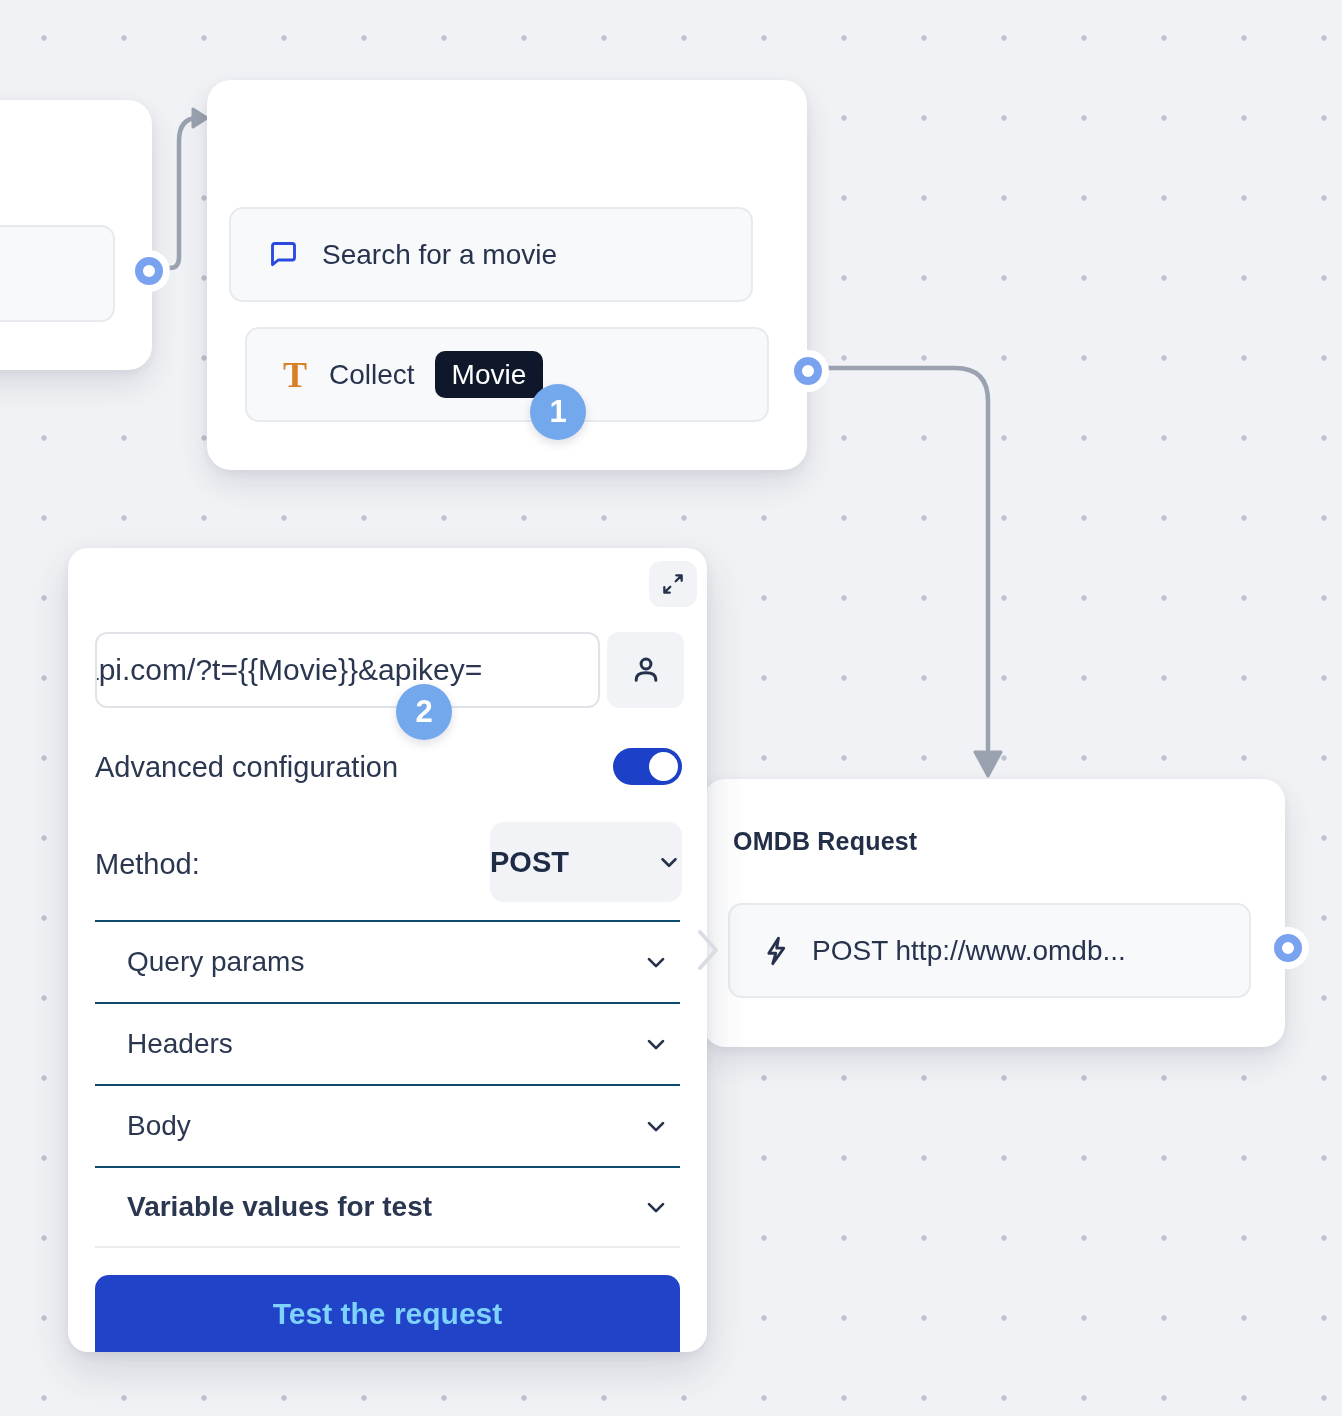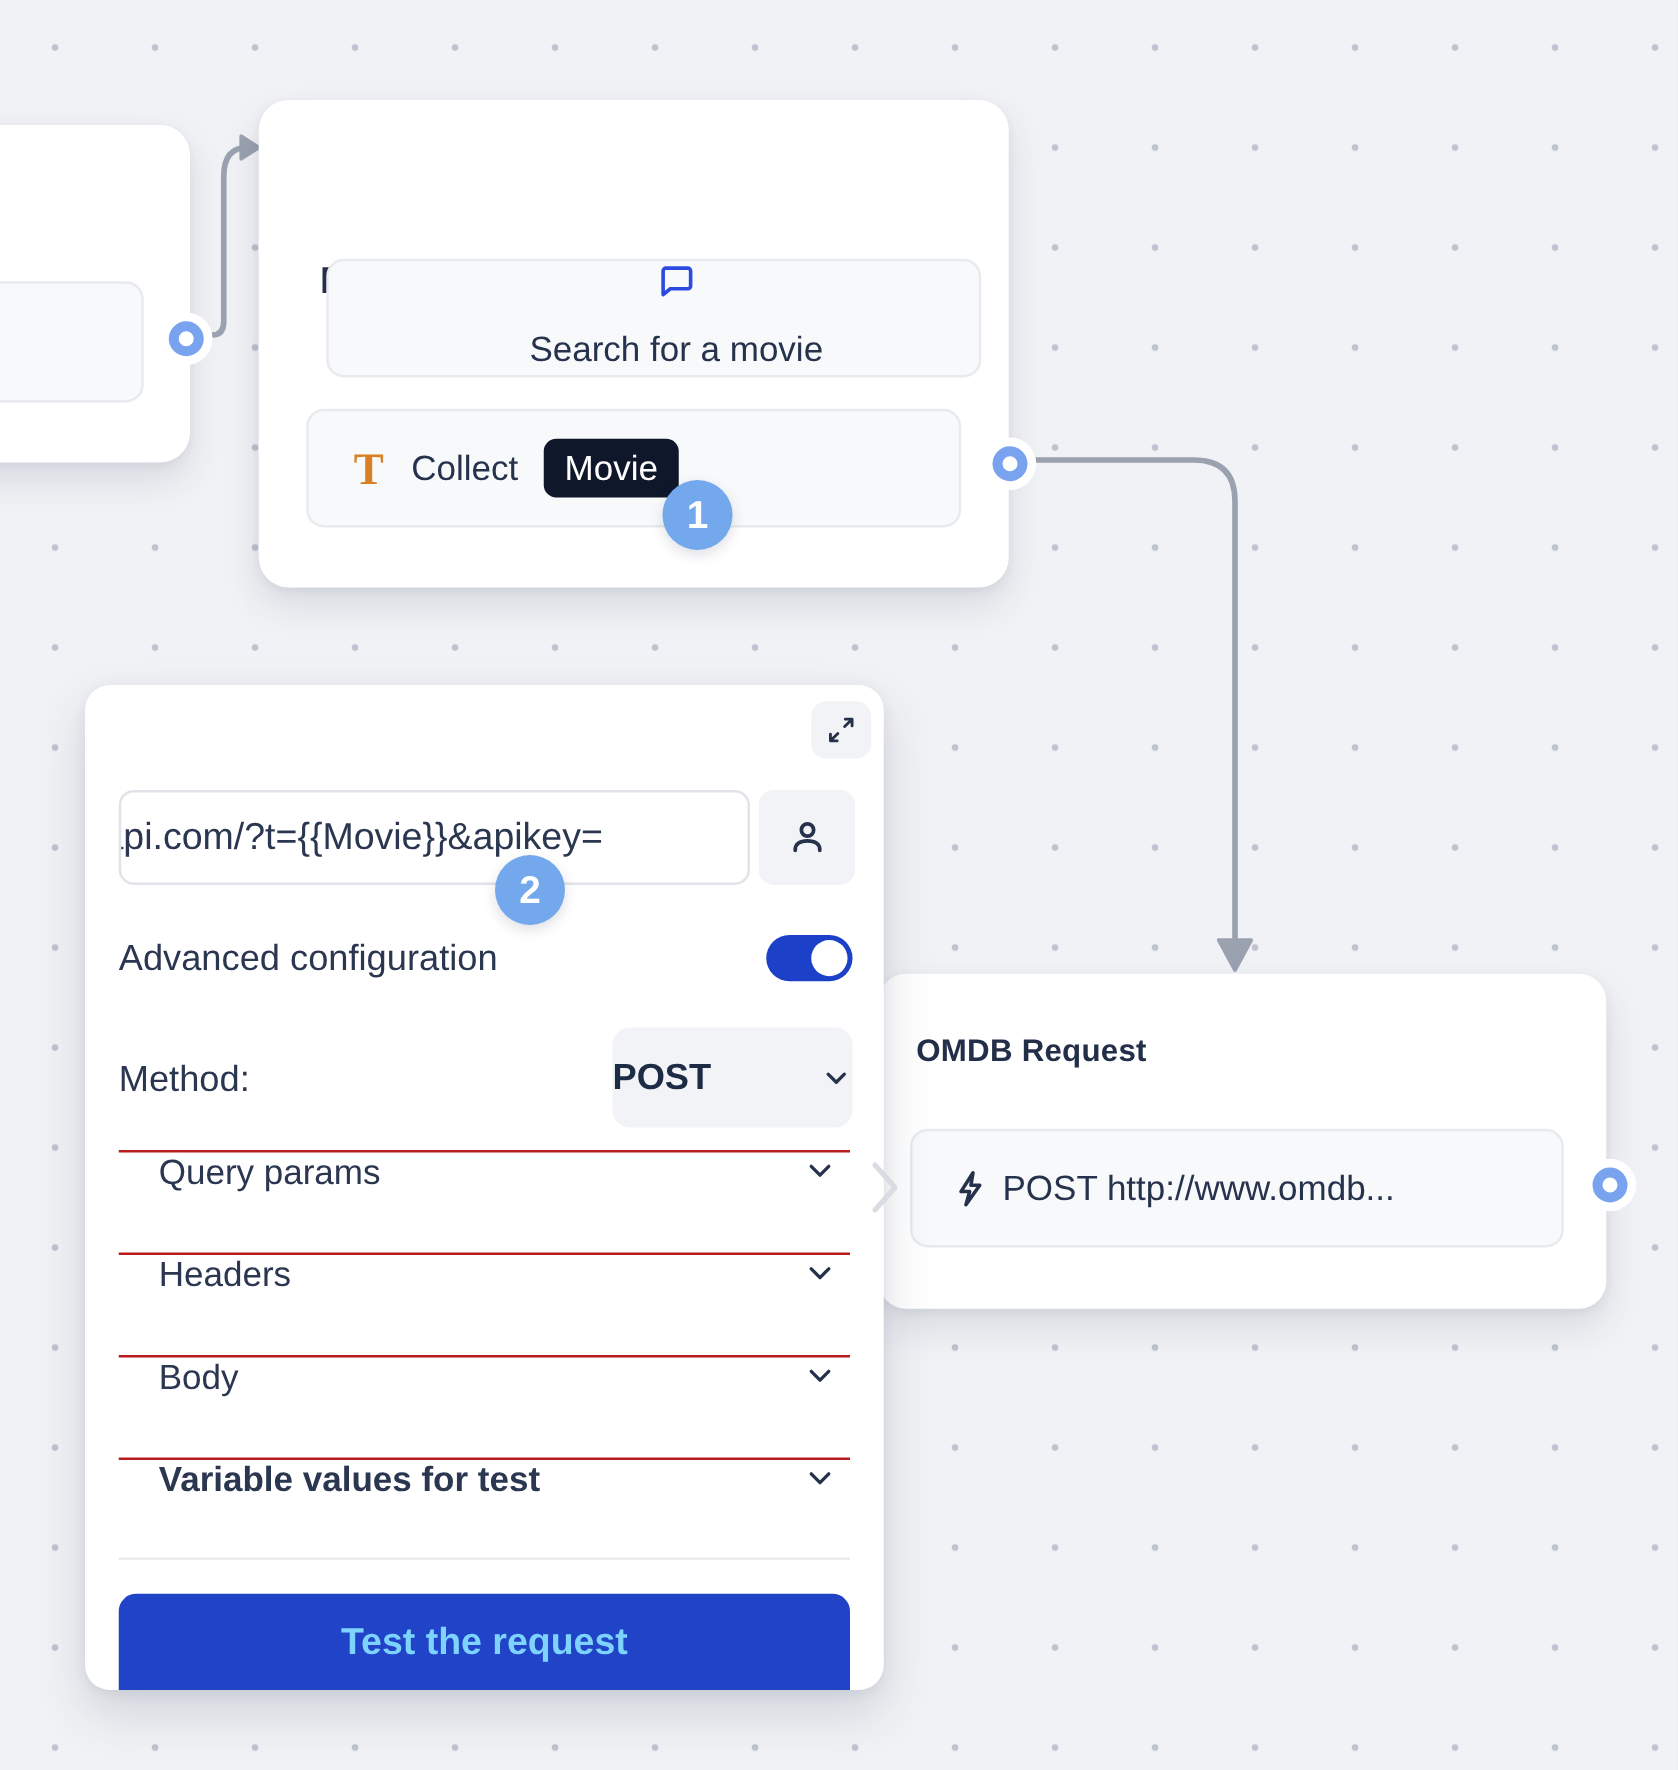--- a/index.html
+++ b/index.html
@@ -36,21 +36,21 @@
     border:2px solid #e0e4e9;border-radius:12px;display:flex;align-items:center;
     overflow:hidden;padding-right:6px;}
   .url-input span{font-size:30px;color:#2b3750;white-space:nowrap;margin-left:-15px;}
   .row-label{font-size:29px;color:#2b3750;}
   .toggle{position:absolute;width:69px;height:37px;border-radius:20px;background:#1d40c8;cursor:pointer;}
   .toggle .knob{position:absolute;right:4px;top:4px;width:29px;height:29px;border-radius:50%;background:#fff;}
   .select{position:absolute;left:422px;top:274px;width:192px;height:80px;background:#f2f3f6;
     border-radius:14px;display:flex;align-items:center;justify-content:space-between;gap:16px;cursor:pointer;}
   .select .val{font-size:29px;font-weight:600;color:#1d2b45;}
   .sections{position:absolute;left:27px;right:27px;top:372px;}
-  .section-row{height:82px;border-top:2px solid #b91c1c;display:flex;
+  .section-row{height:82px;border-top:2px solid #0c4a6e;display:flex;align-items:center;
     justify-content:space-between;padding:0 10px 0 32px;cursor:pointer;}
   .section-row:last-of-type{border-bottom:2px solid #e9ebef;font-weight:bold;}
   .section-label{font-size:28px;color:#2b3750;}
   .test-btn{position:absolute;left:27px;top:727px;width:585px;height:77px;background:#2143c8;
     border:none;border-radius:14px 14px 0 0;color:#7dd3fc;font-size:30px;font-weight:700;cursor:pointer;}
 </style>
 </head>
 <body>
 
 <div class="canvas">
@@ -66,41 +66,41 @@
     </g>
   </svg>
 
   <div class="card" style="left:-62px;top:100px;width:214px;height:270px;"></div>
   <div class="item-box" style="left:-100px;top:225px;width:215px;height:97px;z-index:4;"></div>
   <div class="ring" style="left:135px;top:257px;"></div>
 
   <div class="card" style="left:207px;top:80px;width:600px;height:390px;z-index:3;">
     <div class="node-title" style="position:absolute;left:49px;top:128px;">Movie search</div>
 
-    <div class="item-box" style="left:54px;top:127px;width:524px;height:95px;flex-direction:column;">
+    <div class="item-box" style="left:22px;top:127px;width:524px;height:95px;">
       <span style="display:flex;">
         <svg width="33" height="33" viewBox="0 0 24 24" fill="none" stroke="#2b4be0" stroke-width="2.1" stroke-linejoin="round">
           <path d="M4 5.6A1.6 1.6 0 0 1 5.6 4h12.8A1.6 1.6 0 0 1 20 5.6v8.8a1.6 1.6 0 0 1-1.6 1.6H8.2L4 19.4z"></path>
         </svg>
       </span>
       <span class="item-label">Search for a movie</span>
     </div>
 
     <div class="item-box" style="left:38px;top:247px;width:524px;height:95px;">
       <span class="t-glyph">T</span>
       <span class="item-label">Collect</span>
       <span class="var-badge" style="margin-left:-2px;">Movie</span>
     </div>
   </div>
   <div class="ring" style="left:794px;top:357px;"></div>
   <div class="step-badge" style="left:530px;top:384px;">1</div>
 
   <div class="card" style="left:703px;top:779px;width:582px;height:268px;border-radius:22px;z-index:4;">
     <div class="node-title" style="position:absolute;left:30px;top:48px;font-size:25px;">OMDB Request</div>
-    <div class="item-box" style="left:25px;top:124px;width:523px;height:95px;padding-left:30px;gap:8px;">
+    <div class="item-box" style="left:25px;top:124px;width:523px;height:95px;padding-left:30px;gap:18px;">
       <span style="display:flex;">
         <svg width="34" height="34" viewBox="0 0 24 24" fill="none" stroke="#26324b" stroke-width="2" stroke-linejoin="round">
           <path d="M13 3 6.2 13.6h4.9L9 21l7.8-11h-5z"></path>
         </svg>
       </span>
       <span class="item-label">POST http://www.omdb...</span>
     </div>
   </div>
   <div class="ring" style="left:1274px;top:934px;"></div>
   <svg style="position:absolute;left:696px;top:928px;z-index:9;" width="24" height="44" viewBox="0 0 24 44">

